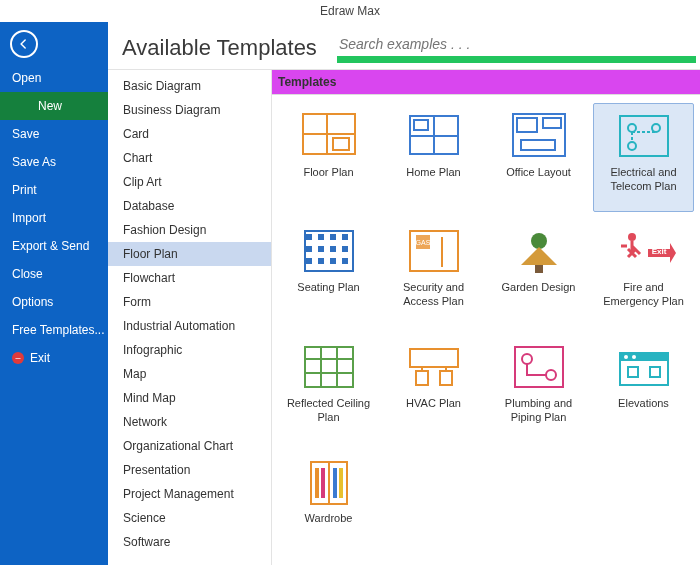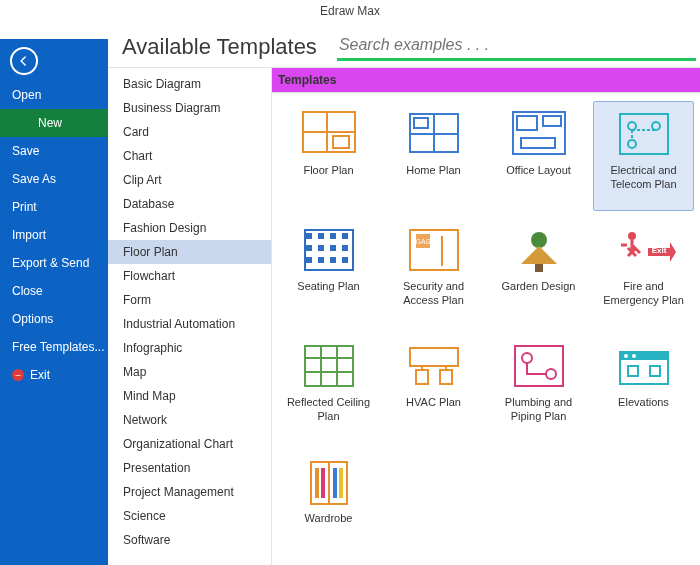--- a/index.html
+++ b/index.html
@@ -25,21 +25,20 @@
     height: 543px;
   }
   
   .sidebar {
     width: 108px;
     background: #0d63c4;
     color: #fff;
     display: flex;
     flex-direction: column;
     padding-top: 4px;
-    margin-top: 17px;
   }
   .back-circle {
     width: 28px;
     height: 28px;
     border: 2px solid #fff;
     border-radius: 50%;
     margin: 4px 0 6px 10px;
     display: flex;
     align-items: center;
     justify-content: center;
@@ -80,22 +79,22 @@
   }
   .avail-title {
     font-size: 22px;
     color: #3a3a3a;
     font-weight: 400;
     white-space: nowrap;
   }
   .search {
     flex: 1;
     border: none;
-    border-bottom: 3px solid #22c55e;
-    font-size: 16px;
+    border-bottom: 7px solid #22c55e;
+    font-size: 14px;
     padding: 4px 2px;
     color: #0f172a;
     font-style: italic;
     outline: none;
     margin-right: 4px;
     min-width: 0;
   }
   .lower {
     flex: 1;
     display: flex;

